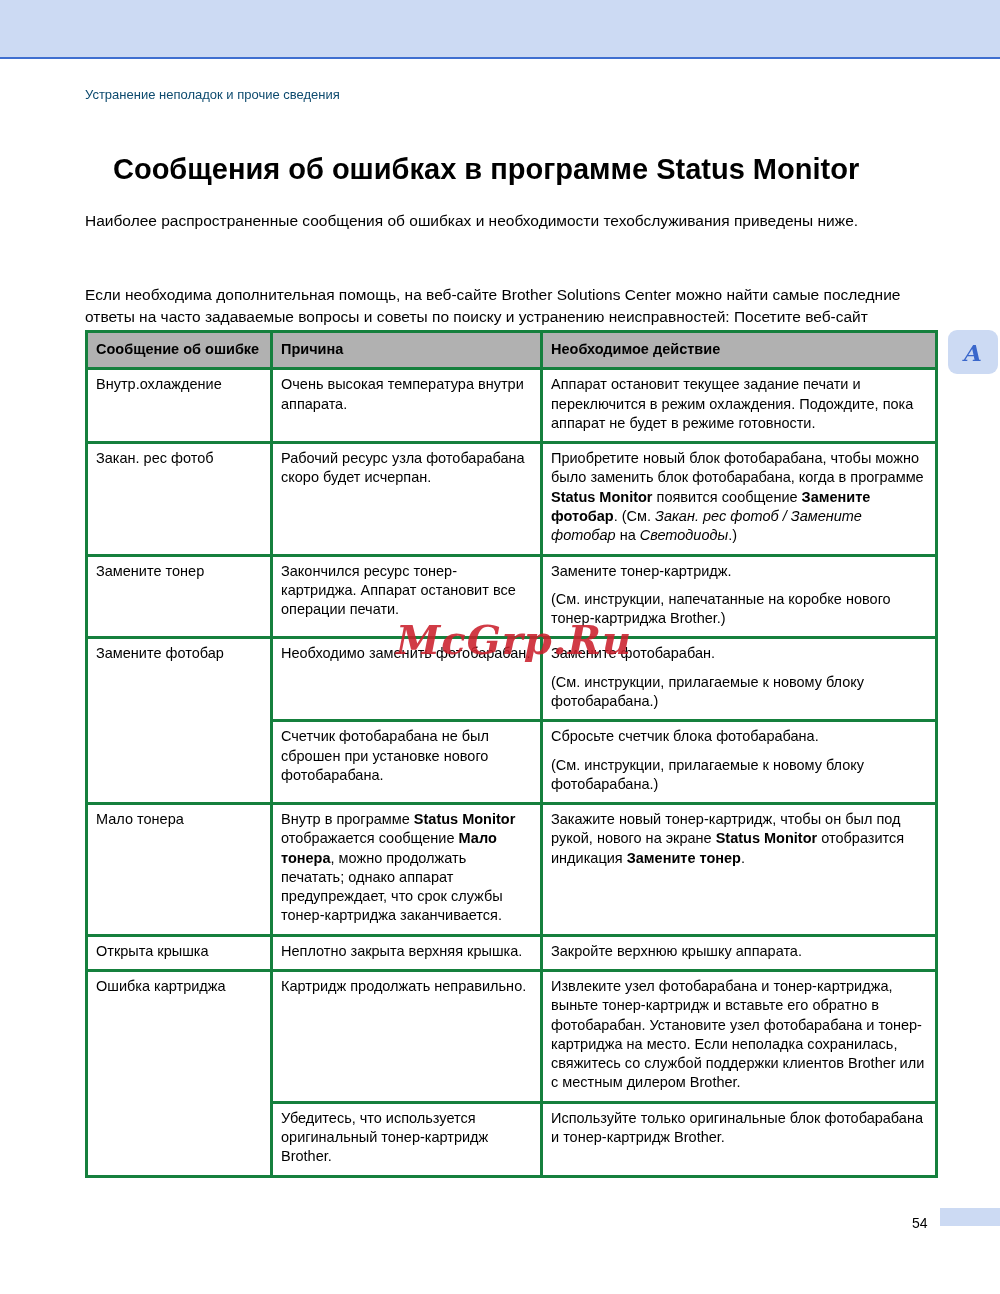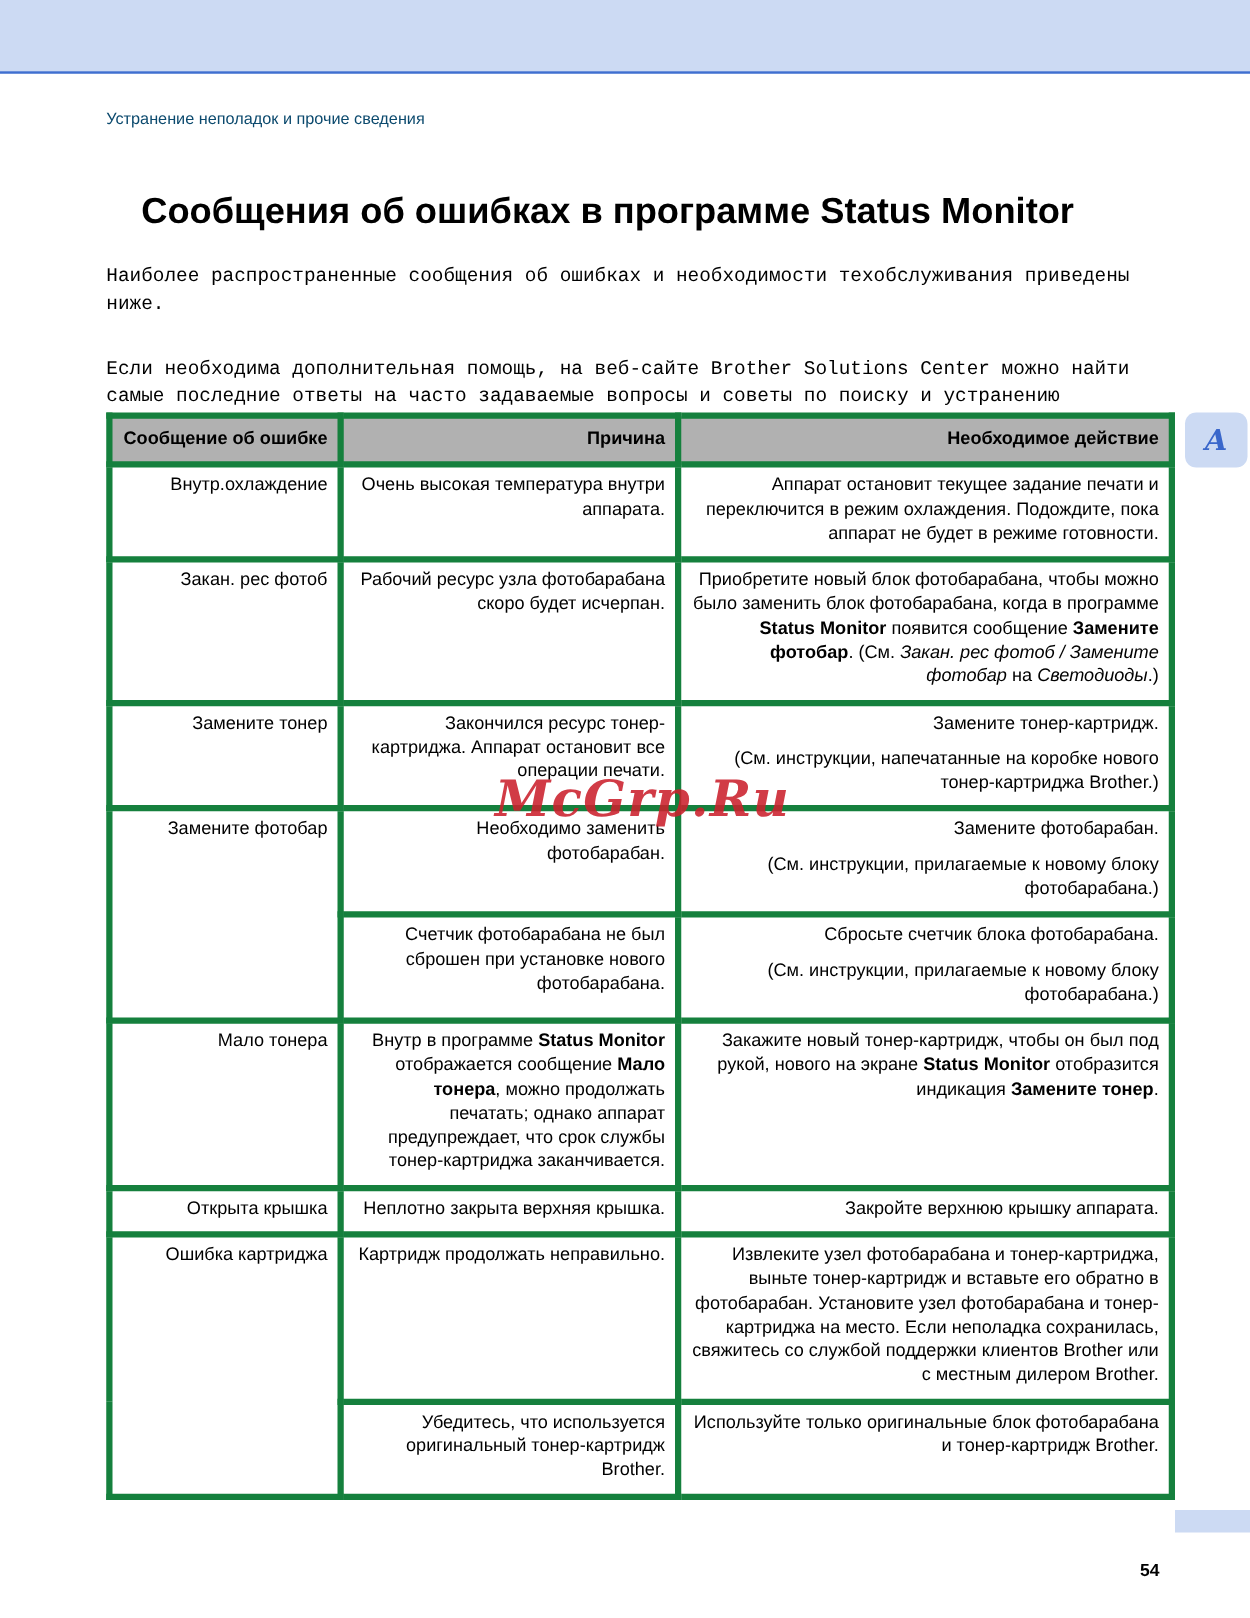--- a/index.html
+++ b/index.html
@@ -13,31 +13,31 @@
   .band { position: absolute; top: 0; left: 0; width: 1000px; height: 57px; background: #ccdaf3; }
   .band-line { position: absolute; top: 57px; left: 0; width: 1000px; height: 2px; background: #3f6fd0; }
 
   .breadcrumb { position: absolute; top: 87px; left: 85px; font-size: 13px; color: #0c4a6e; }
 
   .page-title {
     position: absolute; top: 134px; left: 85px; width: 870px;
     font-size: 29px; font-weight: bold; margin-left: 28px;
   }
 
-  .intro { position: absolute; left: 85px; width: 852px; font-size: 15.5px; line-height: 1.42; font-family: Liberation Mono, monospace; }
+  .intro { position: absolute; left: 85px; width: 852px; font-size: 15.5px; line-height: 1.42; }
   .intro1 { top: 194px; }
   .intro2 { top: 244px; margin-top: 40px; }
   .link { text-decoration: underline; color: #000; cursor: pointer; }
 
   table.err {
     position: absolute; top: 330px; left: 85px; width: 850px;
     border-collapse: collapse; table-layout: fixed;
   }
   .err th, .err td {
-    border: 5px solid #15803d; vertical-align: top; text-align: right;
+    border: 3px solid #15803d; vertical-align: top; text-align: left;
     padding: 5px 8px 7px 8px; font-size: 14.5px; line-height: 1.33;
   }
   .err th { background: #b1b1b1; font-weight: bold; padding-top: 7px; padding-bottom: 8px; }
   .err td.msg { font-weight: normal; }
   .err td p { margin: 0 0 9px 0; }
   .err td p:last-child { margin-bottom: 1px; }
   .b { font-weight: bold; }
   .i { font-style: italic; }
 
   .watermark {
@@ -49,21 +49,21 @@
   }
 
   .appendix-tab {
     position: absolute; top: 330px; right: 2px; width: 50px; height: 44px;
     background: #ccdaf3; border-radius: 9px;
     display: flex; align-items: center; justify-content: center;
     font-family: "DejaVu Serif", serif; font-style: italic; font-weight: bold;
     font-size: 23px; color: #3a67cb;
   }
 
-  .page-number { position: absolute; top: 1248px; left: 912px; font-size: 14px; font-weight: bold; }
+  .page-number { position: absolute; top: 1215px; left: 912px; font-size: 14px; font-weight: normal; }
   .footer-bar { position: absolute; top: 1208px; left: 940px; width: 60px; height: 18px; background: #ccdaf3; }
 </style>
 </head>
 <body>
 
 <div class="band"></div>
 <div class="band-line"></div>
 
 <div class="breadcrumb">Устранение неполадок и прочие сведения</div>
 

